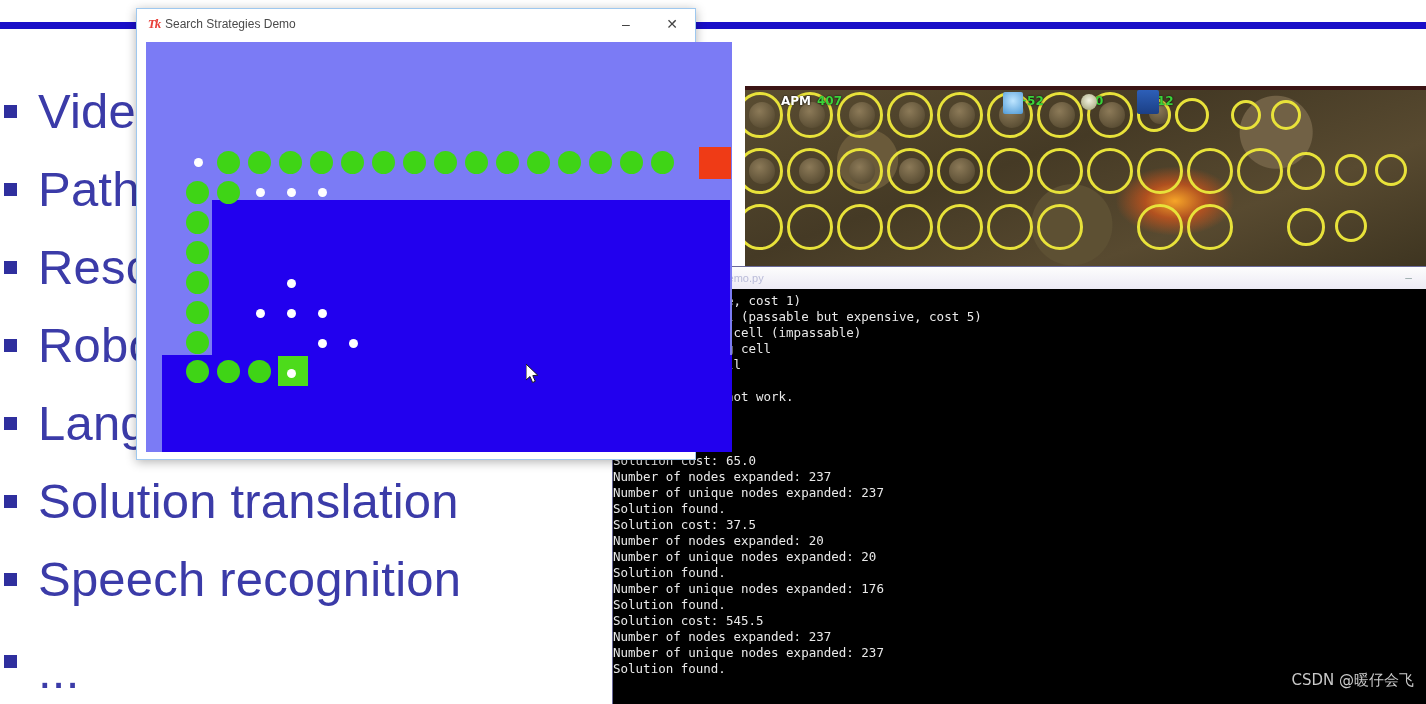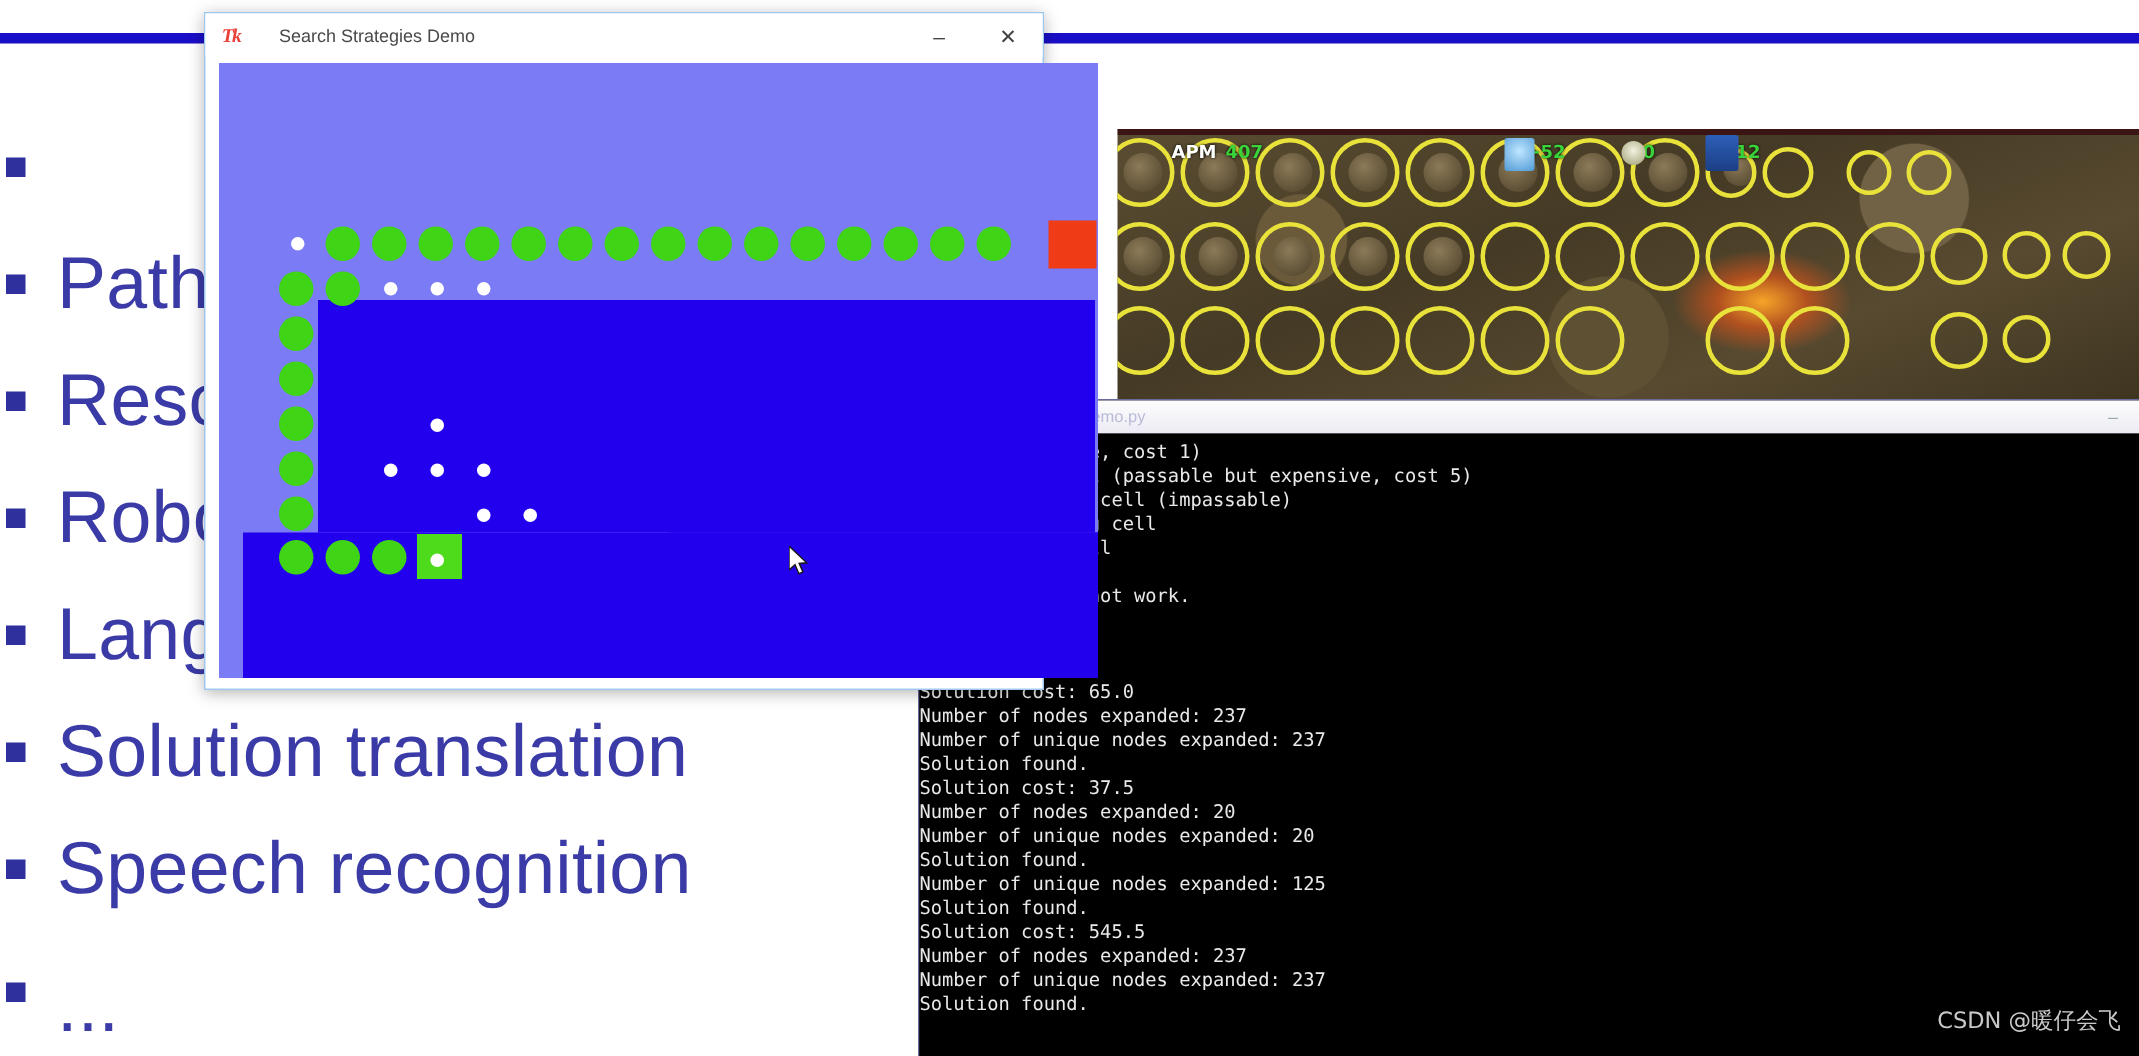--- a/index.html
+++ b/index.html
@@ -118,21 +118,21 @@
     box-sizing:border-box;
   }
   #tk-icon{
     margin-left:8px;width:18px;height:16px;flex:0 0 auto;
     display:flex;align-items:center;justify-content:center;
     color:#e8403a;font-weight:bold;font-size:13px;
     font-family:"Liberation Serif", serif;font-style:italic;
     letter-spacing:-1px;
   }
   #tk-title-text{
-    margin-left:23px;font-size:12px;color:#4a4a4a;
+    margin-left:2px;font-size:12px;color:#4a4a4a;
     font-family:"Liberation Sans", sans-serif;white-space:nowrap;
   }
   .tk-btn{
     width:46px;height:29px;display:flex;align-items:center;justify-content:center;
     font-size:14px;color:#444;flex:0 0 auto;
   }
   #tk-btns{position:absolute;right:0;top:0;display:flex;}
   #tk-canvas{
     position:absolute;left:9px;top:33px;width:586px;height:410px;
     background:#7b7bf5;overflow:hidden;
@@ -162,20 +162,21 @@
 </style>
 </head>
 <body>
 
 <div id="slide">
   <div id="slide-rule"></div>
 
   <div id="bullets">
     <div class="bullet-row">
       <span class="bullet-mark"></span>
+      <span class="bullet-text">Vide</span>
     </div>
     <div class="bullet-row">
       <span class="bullet-mark"></span>
       <span class="bullet-text">Path</span>
     </div>
     <div class="bullet-row">
       <span class="bullet-mark"></span>
       <span class="bullet-text">Resc</span>
     </div>
     <div class="bullet-row">
@@ -289,21 +290,21 @@
     <div class="blank"></div>
     <div class="blank"></div>
     <div class="line">Solution cost: 65.0</div>
     <div class="line">Number of nodes expanded: 237</div>
     <div class="line">Number of unique nodes expanded: 237</div>
     <div class="line">Solution found.</div>
     <div class="line">Solution cost: 37.5</div>
     <div class="line">Number of nodes expanded: 20</div>
     <div class="line">Number of unique nodes expanded: 20</div>
     <div class="line">Solution found.</div>
-    <div class="line">Number of unique nodes expanded: 125</div>
+    <div class="line">Number of unique nodes expanded: 176</div>
     <div class="line">Solution found.</div>
     <div class="line">Solution cost: 545.5</div>
     <div class="line">Number of nodes expanded: 237</div>
     <div class="line">Number of unique nodes expanded: 237</div>
     <div class="line">Solution found.</div>
   </div>
 </div>
 
 <div id="tkwin">
   <div id="tk-titlebar">

